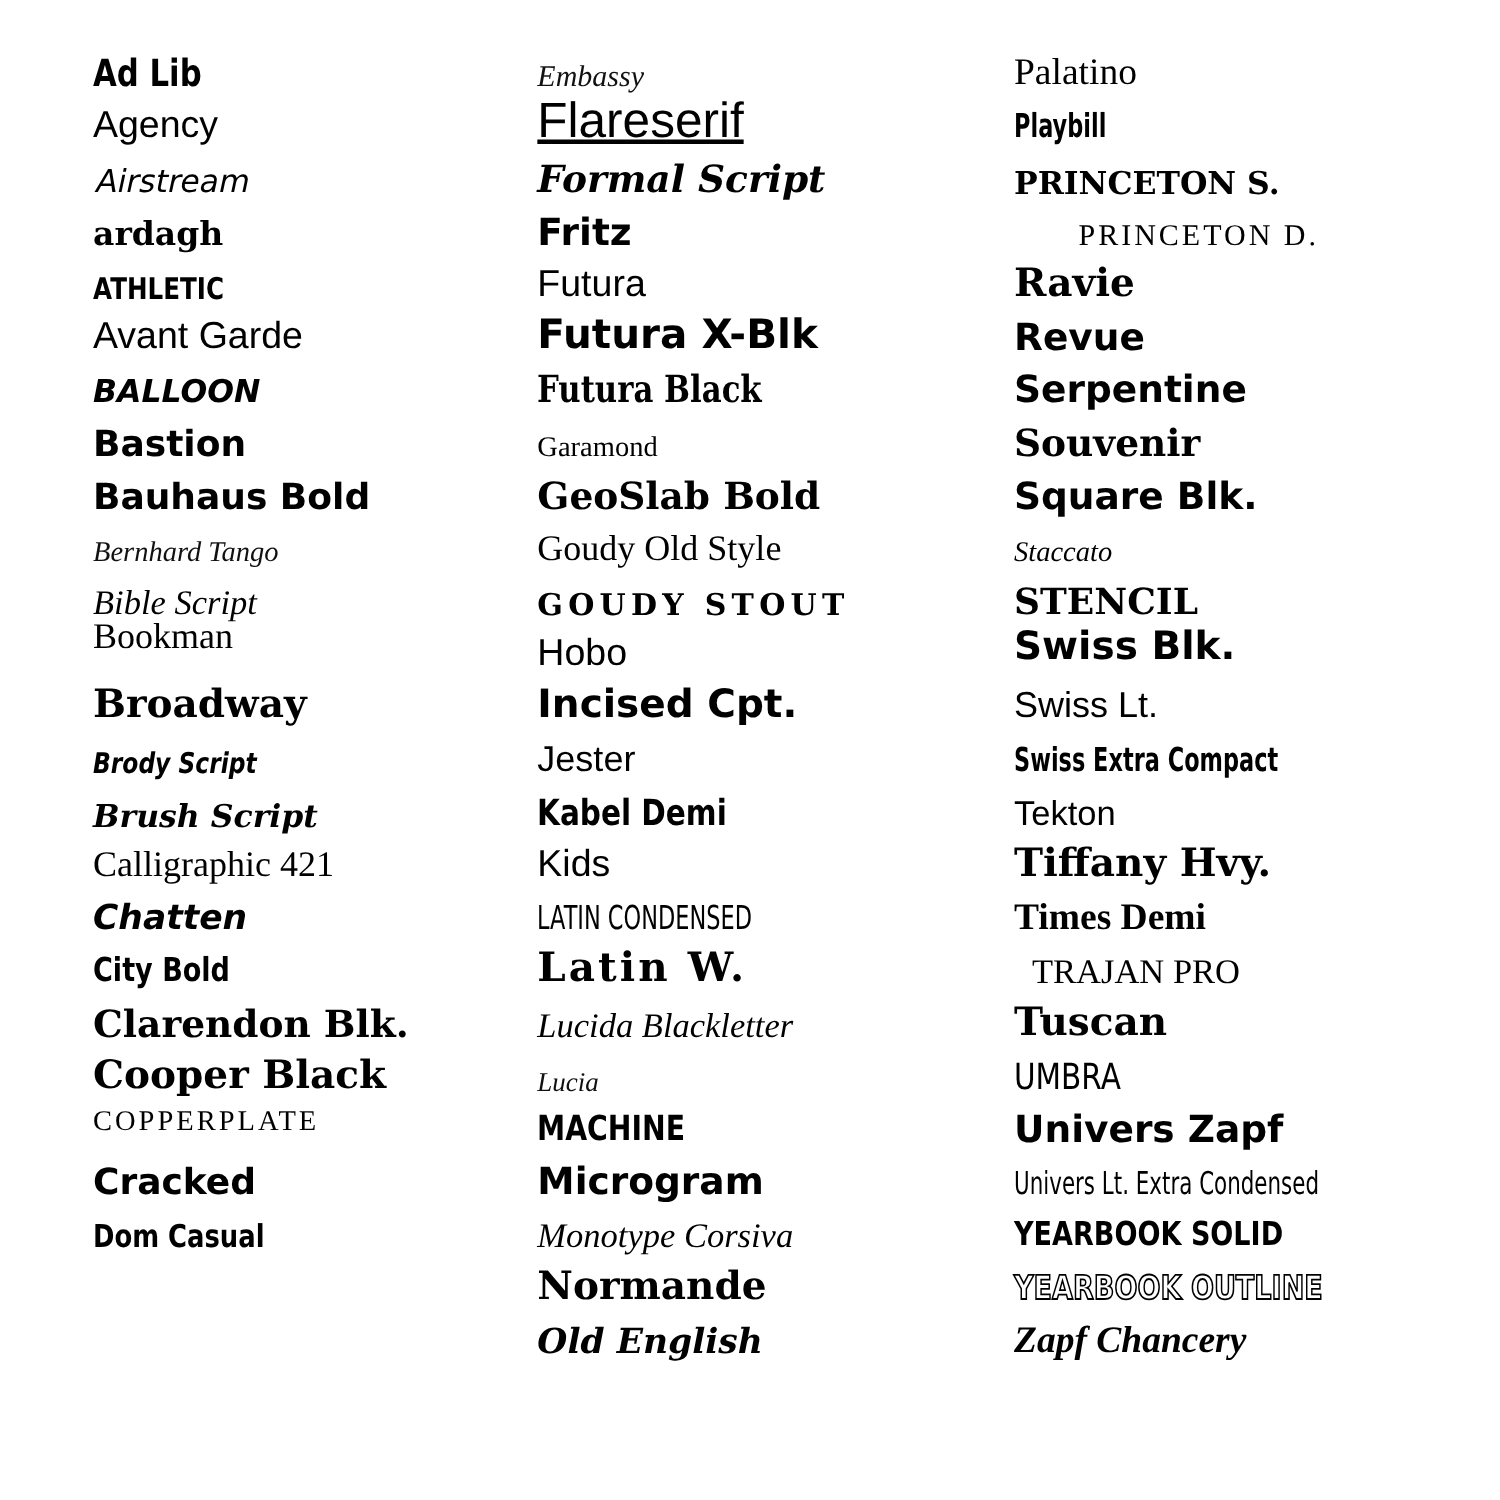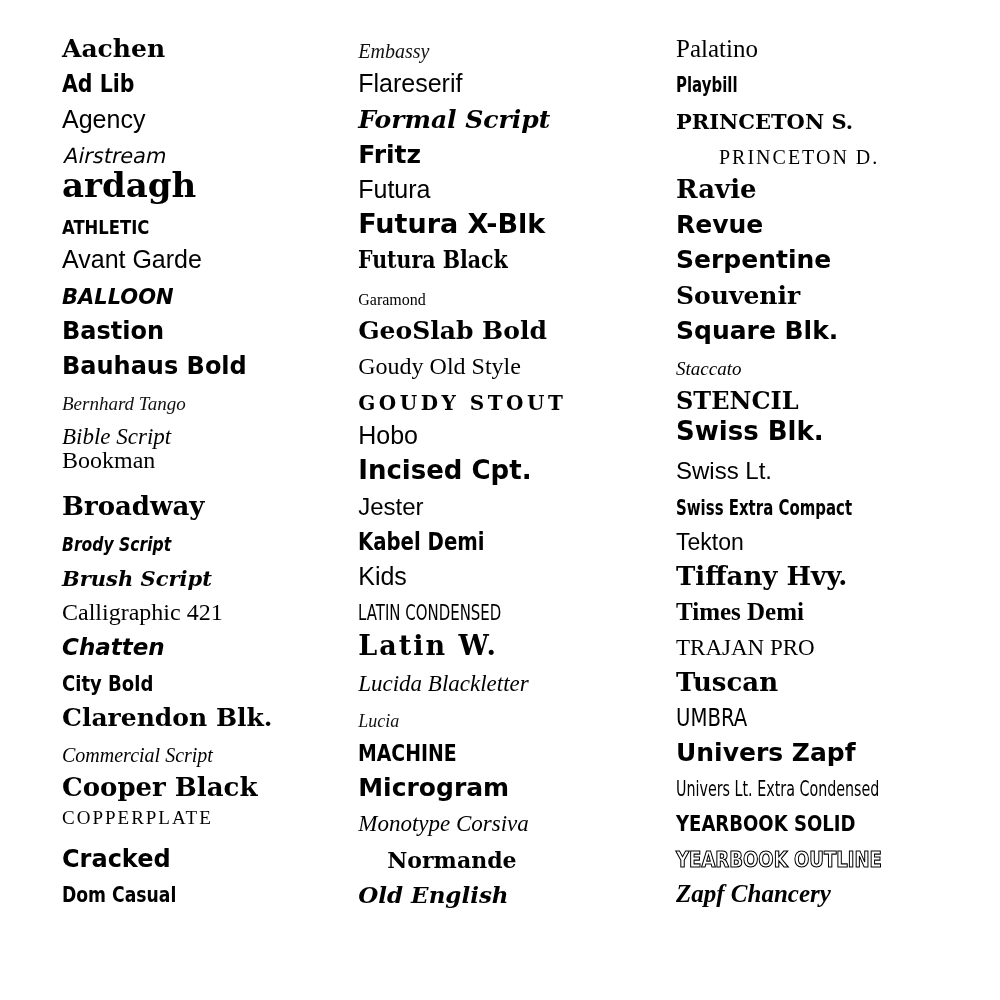--- a/index.html
+++ b/index.html
@@ -72,33 +72,30 @@
   }
   .gray { color: #111; }
 </style>
 </head>
 <body>
 
 <div id="page">
   <div id="columns">
       <div class="column left">
         <div style="height: 35.2px; display: flex; align-items: flex-end; overflow: visible;">
-          <span class="font-item s-dserif w-bold" style="font-size: 25px;">Aachen</span>
-        </div>
-        <div style="height: 35.2px; display: flex; align-items: flex-end; overflow: visible;">
           <span class="font-item s-dsans w-bold cond" style="font-size: 25px;">Ad Lib</span>
         </div>
         <div style="height: 35.2px; display: flex; align-items: flex-end; overflow: visible;">
           <span class="font-item s-base w-norm" style="font-size: 25px;">Agency</span>
         </div>
         <div style="height: 35.2px; display: flex; align-items: flex-end; overflow: visible;">
           <span class="font-item s-dsans w-norm slant" style="font-size: 21px;">Airstream</span>
         </div>
         <div style="height: 35.2px; display: flex; align-items: flex-end; overflow: visible;">
-          <span class="font-item s-dserif w-bold" style="font-size: 34px; margin-top: 43px;">ardagh</span>
+          <span class="font-item s-dserif w-bold" style="font-size: 22px; margin-top: 43px;">ardagh</span>
         </div>
         <div style="height: 35.2px; display: flex; align-items: flex-end; overflow: visible;">
           <span class="font-item s-dsans w-bold uc cond" style="font-size: 20px;">ATHLETIC</span>
         </div>
         <div style="height: 35.2px; display: flex; align-items: flex-end; overflow: visible;">
           <span class="font-item s-base w-norm" style="font-size: 25px;">Avant Garde</span>
         </div>
         <div style="height: 35.2px; display: flex; align-items: flex-end; overflow: visible;">
           <span class="font-item s-dsans w-bold it uc" style="font-size: 21px;">BALLOON</span>
         </div>
@@ -132,59 +129,56 @@
         <div style="height: 35.2px; display: flex; align-items: flex-end; overflow: visible;">
           <span class="font-item s-dsans w-bold it" style="font-size: 23px;">Chatten</span>
         </div>
         <div style="height: 35.2px; display: flex; align-items: flex-end; overflow: visible;">
           <span class="font-item s-dsans w-bold cond" style="font-size: 22px;">City Bold</span>
         </div>
         <div style="height: 35.2px; display: flex; align-items: flex-end; overflow: visible;">
           <span class="font-item s-dserif w-bold" style="font-size: 25px;">Clarendon Blk.</span>
         </div>
         <div style="height: 35.2px; display: flex; align-items: flex-end; overflow: visible;">
-          <span class="font-item s-serif it" style="font-size: 20px;">Commercial Script</span>
-        </div>
-        <div style="height: 35.2px; display: flex; align-items: flex-end; overflow: visible;">
           <span class="font-item s-dserif w-bold" style="font-size: 26px;">Cooper Black</span>
         </div>
         <div style="height: 35.2px; display: flex; align-items: center; overflow: visible;">
           <span class="font-item s-serif w-norm uc wide" style="font-size: 19px;">COPPERPLATE</span>
         </div>
         <div style="height: 35.2px; display: flex; align-items: flex-end; overflow: visible;">
           <span class="font-item s-dsans w-bold" style="font-size: 24px;">Cracked</span>
         </div>
         <div style="height: 35.2px; display: flex; align-items: flex-end; overflow: visible;">
           <span class="font-item s-dsans w-bold cond" style="font-size: 21px;">Dom Casual</span>
         </div>
       </div>
       <div class="column mid">
         <div style="height: 35.2px; display: flex; align-items: flex-end; overflow: visible;">
           <span class="font-item s-serif it gray" style="font-size: 20px;">Embassy</span>
         </div>
         <div style="height: 35.2px; display: flex; align-items: flex-end; overflow: visible;">
-          <span class="font-item s-base w-norm" style="font-size: 25px;">Flareserif</span>
+          <span class="font-item s-base w-norm" style="font-size: 33px; text-decoration: underline;">Flareserif</span>
         </div>
         <div style="height: 35.2px; display: flex; align-items: flex-end; overflow: visible;">
           <span class="font-item s-dserif w-bold it" style="font-size: 25px; margin-top: 16px;">Formal Script</span>
         </div>
         <div style="height: 35.2px; display: flex; align-items: flex-end; overflow: visible;">
           <span class="font-item s-dsans w-bold" style="font-size: 25px;">Fritz</span>
         </div>
         <div style="height: 35.2px; display: flex; align-items: flex-end; overflow: visible;">
           <span class="font-item s-base w-norm" style="font-size: 25px;">Futura</span>
         </div>
         <div style="height: 35.2px; display: flex; align-items: flex-end; overflow: visible;">
           <span class="font-item s-dsans w-bold" style="font-size: 27px;">Futura X-Blk</span>
         </div>
         <div style="height: 35.2px; display: flex; align-items: flex-end; overflow: visible;">
           <span class="font-item s-dserif w-bold cond" style="font-size: 25px;">Futura Black</span>
         </div>
         <div style="height: 35.2px; display: flex; align-items: flex-end; overflow: visible;">
-          <span class="font-item s-serif w-norm" style="font-size: 16px; margin-top: 28px;">Garamond</span>
+          <span class="font-item s-serif w-norm" style="font-size: 19px; margin-top: 28px;">Garamond</span>
         </div>
         <div style="height: 35.2px; display: flex; align-items: flex-end; overflow: visible;">
           <span class="font-item s-dserif w-bold" style="font-size: 25px;">GeoSlab Bold</span>
         </div>
         <div style="height: 35.2px; display: flex; align-items: flex-end; overflow: visible;">
           <span class="font-item s-serif w-norm" style="font-size: 24px;">Goudy Old Style</span>
         </div>
         <div style="height: 35.2px; display: flex; align-items: flex-end; overflow: visible;">
           <span class="font-item s-dserif w-bold uc wide3" style="font-size: 20px;">GOUDY STOUT</span>
         </div>
@@ -218,21 +212,21 @@
         <div style="height: 35.2px; display: flex; align-items: flex-end; overflow: visible;">
           <span class="font-item s-dsans w-bold uc cond" style="font-size: 23px;">MACHINE</span>
         </div>
         <div style="height: 35.2px; display: flex; align-items: flex-end; overflow: visible;">
           <span class="font-item s-dsans w-bold" style="font-size: 25px;">Microgram</span>
         </div>
         <div style="height: 35.2px; display: flex; align-items: flex-end; overflow: visible;">
           <span class="font-item s-serif it" style="font-size: 23px;">Monotype Corsiva</span>
         </div>
         <div style="height: 35.2px; display: flex; align-items: flex-end; overflow: visible;">
-          <span class="font-item s-dserif w-bold" style="font-size: 22px; margin-left: 29px;">Normande</span>
+          <span class="font-item s-dserif w-bold" style="font-size: 26px;">Normande</span>
         </div>
         <div style="height: 35.2px; display: flex; align-items: flex-end; overflow: visible;">
           <span class="font-item s-dserif w-bold it" style="font-size: 23px;">Old English</span>
         </div>
       </div>
       <div class="column right">
         <div style="height: 35.2px; display: flex; align-items: flex-end; overflow: visible;">
           <span class="font-item s-serif w-norm" style="font-size: 25px;">Palatino</span>
         </div>
         <div style="height: 35.2px; display: flex; align-items: flex-end; overflow: visible;">
@@ -276,21 +270,21 @@
         </div>
         <div style="height: 35.2px; display: flex; align-items: flex-end; overflow: visible;">
           <span class="font-item s-base w-norm" style="font-size: 23px;">Tekton</span>
         </div>
         <div style="height: 35.2px; display: flex; align-items: flex-end; overflow: visible;">
           <span class="font-item s-dserif w-bold" style="font-size: 26px;">Tiffany Hvy.</span>
         </div>
         <div style="height: 35.2px; display: flex; align-items: flex-end; overflow: visible;">
           <span class="font-item s-serif w-bold" style="font-size: 25px;">Times Demi</span>
         </div>
-        <div style="height: 35.2px; display: flex; align-items: flex-end; overflow: visible;">
+        <div style="height: 35.2px; display: flex; align-items: flex-end; overflow: visible; margin-left: 12px;">
           <span class="font-item s-serif w-norm uc" style="font-size: 23px;">TRAJAN PRO</span>
         </div>
         <div style="height: 35.2px; display: flex; align-items: flex-end; overflow: visible;">
           <span class="font-item s-dserif w-bold" style="font-size: 26px;">Tuscan</span>
         </div>
         <div style="height: 35.2px; display: flex; align-items: flex-end; overflow: visible;">
           <span class="font-item s-dsans w-norm uc cond" style="font-size: 24px;">UMBRA</span>
         </div>
         <div style="height: 35.2px; display: flex; align-items: flex-end; overflow: visible;">
           <span class="font-item s-dsans w-bold" style="font-size: 25px;">Univers Zapf</span>

